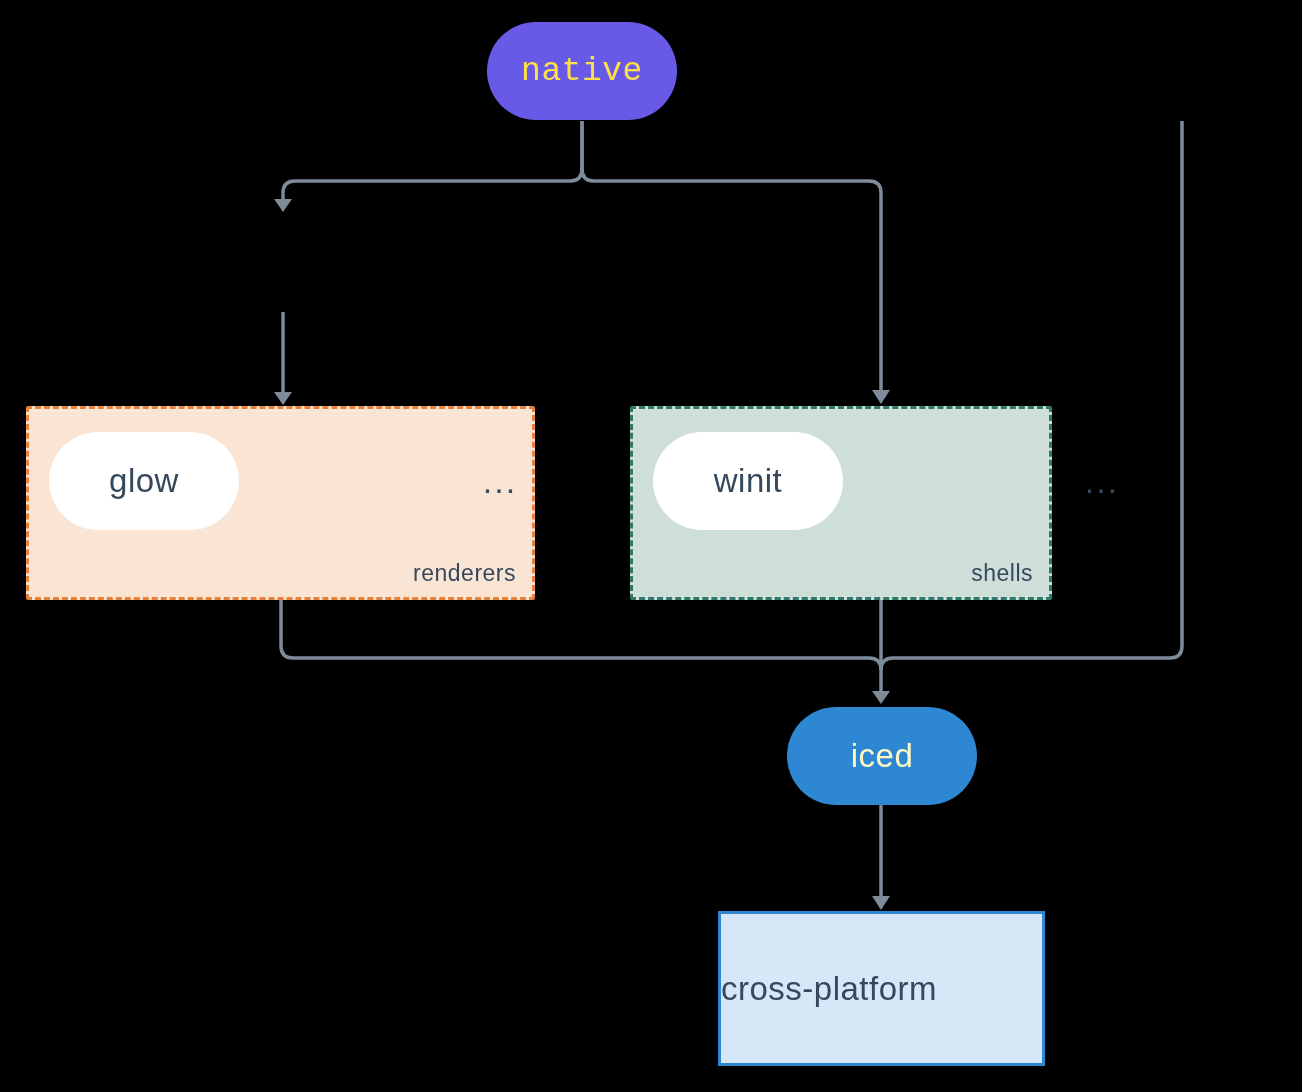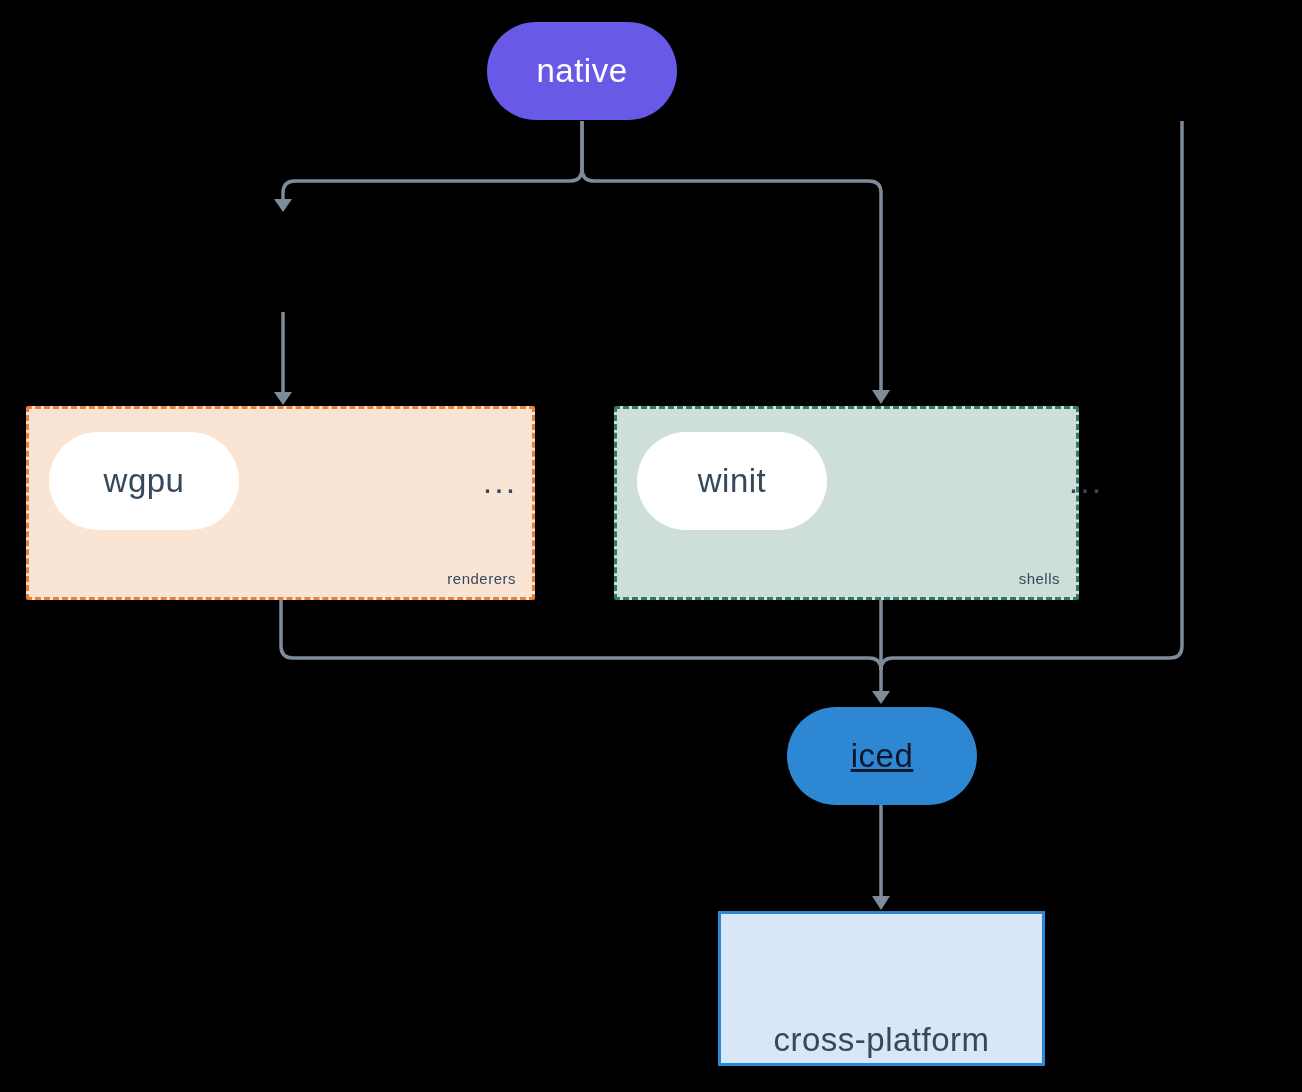--- a/index.html
+++ b/index.html
@@ -33,45 +33,45 @@
     position: absolute;
     width: 190px;
     height: 98px;
     border-radius: 49px;
     display: flex;
     align-items: center;
     justify-content: center;
     font-size: 33px;
     letter-spacing: 0.5px;
   }
-  .pill-purple { background: #685AE7; color: #ffffff; }
+  .pill-purple { background: #685AE7; color: #fde047; font-family: Liberation Mono, monospace; }
   .pill-orange { background: #E0813D; color: #FFFFFF; }
-  .pill-blue   { background: #2D87D3; color: #0f172a; text-decoration: underline; }
+  .pill-blue   { background: #2D87D3; color: #fef9c3; }
   .pill-white  { background: #FFFFFF; color: #36485C; }
 
   .node-native   { left: 487px;  top: 22px; }
   .node-web      { left: 1087px; top: 22px; }
   .node-graphics { left: 187px;  top: 214px; }
   .node-iced     { left: 787px;  top: 707px; }
 
   .group {
     position: absolute;
     top: 406px;
     height: 194px;
     border-radius: 2px;
   }
   .group-renderers {
     left: 26px;
     width: 509px;
     background: #FAE5D5;
     border: 3px dashed #E8823B;
   }
   .group-shells {
-    left: 614px;
-    width: 465px;
+    left: 630px;
+    width: 422px;
     background: #CDDFD8;
     border: 3px dashed #2F7A6B;
     padding-left: 44px;
   }
   .group .pill { top: 23px; }
   .group .pill-a { left: 20px; }
   .group .pill-b { left: 236px; }
 
   .dots {
     position: absolute;
@@ -85,36 +85,36 @@
     color: #36485C;
     letter-spacing: 2px;
   }
   .group-renderers .dots { left: 440px; }
   .group-shells .dots { left: 438px; }
 
   .group-label {
     position: absolute;
     right: 16px;
     bottom: 10px;
-    font-size: 15px;
+    font-size: 23px;
     color: #36485C;
     letter-spacing: 0.5px;
   }
 
   .app-box {
     position: absolute;
     left: 718px;
     top: 911px;
     width: 327px;
     height: 155px;
     background: #D7E7F8;
     border: 3px solid #2D87D3;
     display: flex;
-    flex-direction: row;
-    align-items: flex-end;
+    flex-direction: column;
+    align-items: flex-start;
     justify-content: center;
     color: #36485C;
     font-size: 33px;
     line-height: 47px;
     letter-spacing: 0.5px;
   }
 </style>
 </head>
 <body>
 
@@ -140,21 +140,21 @@
 
     <path d="M881,805 V896"></path>
     <polygon points="881,910 872,896 890,896"></polygon>
   </svg>
 
   <div class="pill pill-purple node-native">native</div>
 
 
 
   <div class="group group-renderers">
-    <div class="pill pill-white pill-a">wgpu</div>
+    <div class="pill pill-white pill-a">glow</div>
     <span class="dots">...</span>
     <span class="group-label">renderers</span>
   </div>
 
   <div class="group group-shells">
     <div class="pill pill-white pill-a">winit</div>
     <span class="dots">...</span>
     <span class="group-label">shells</span>
   </div>
 

